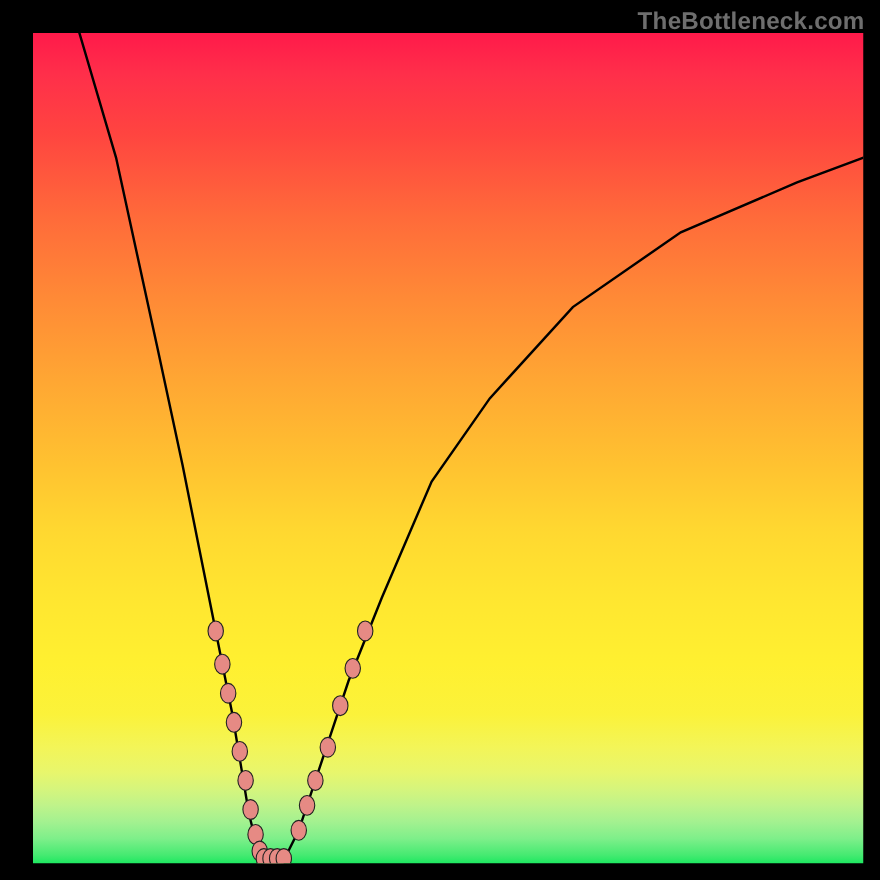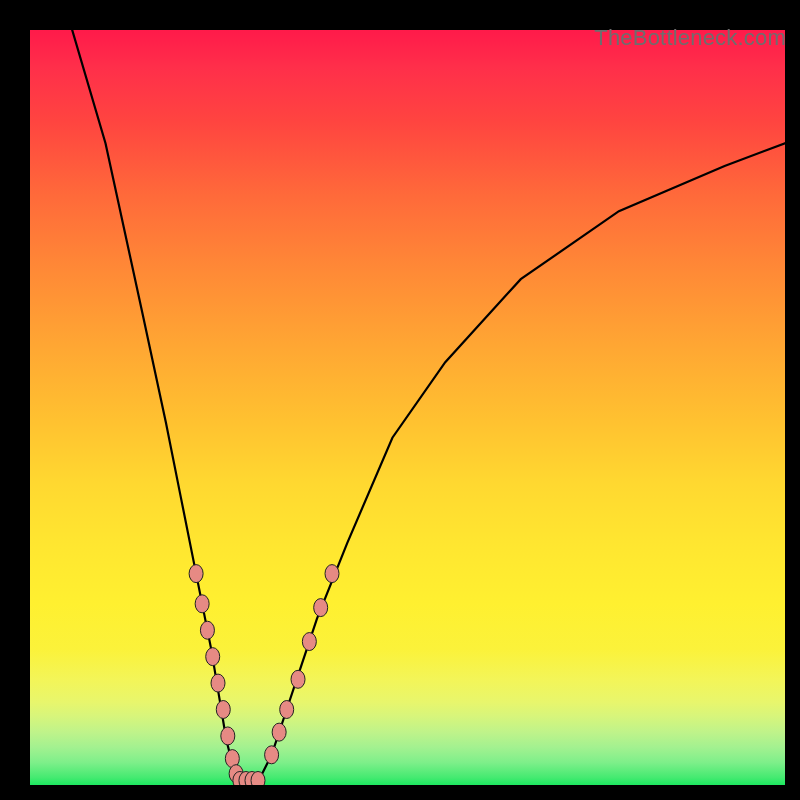--- a/index.html
+++ b/index.html
@@ -55,23 +55,22 @@
       #45ea71 99%,
       #1de860 100%
     );
   }
   .watermark {
     position: absolute;
     top: 6px;
     right: 14px;
     color: #6e6e6e;
     font-size: 22px;
-    font-weight: 400;
+    font-weight: 700;
     letter-spacing: 0.2px;
-    margin-top: 19px;
   }
   svg.curves {
     position: absolute;
     left: 0;
     top: 0;
     width: 100%;
     height: 100%;
   }
 </style>
 </head>

